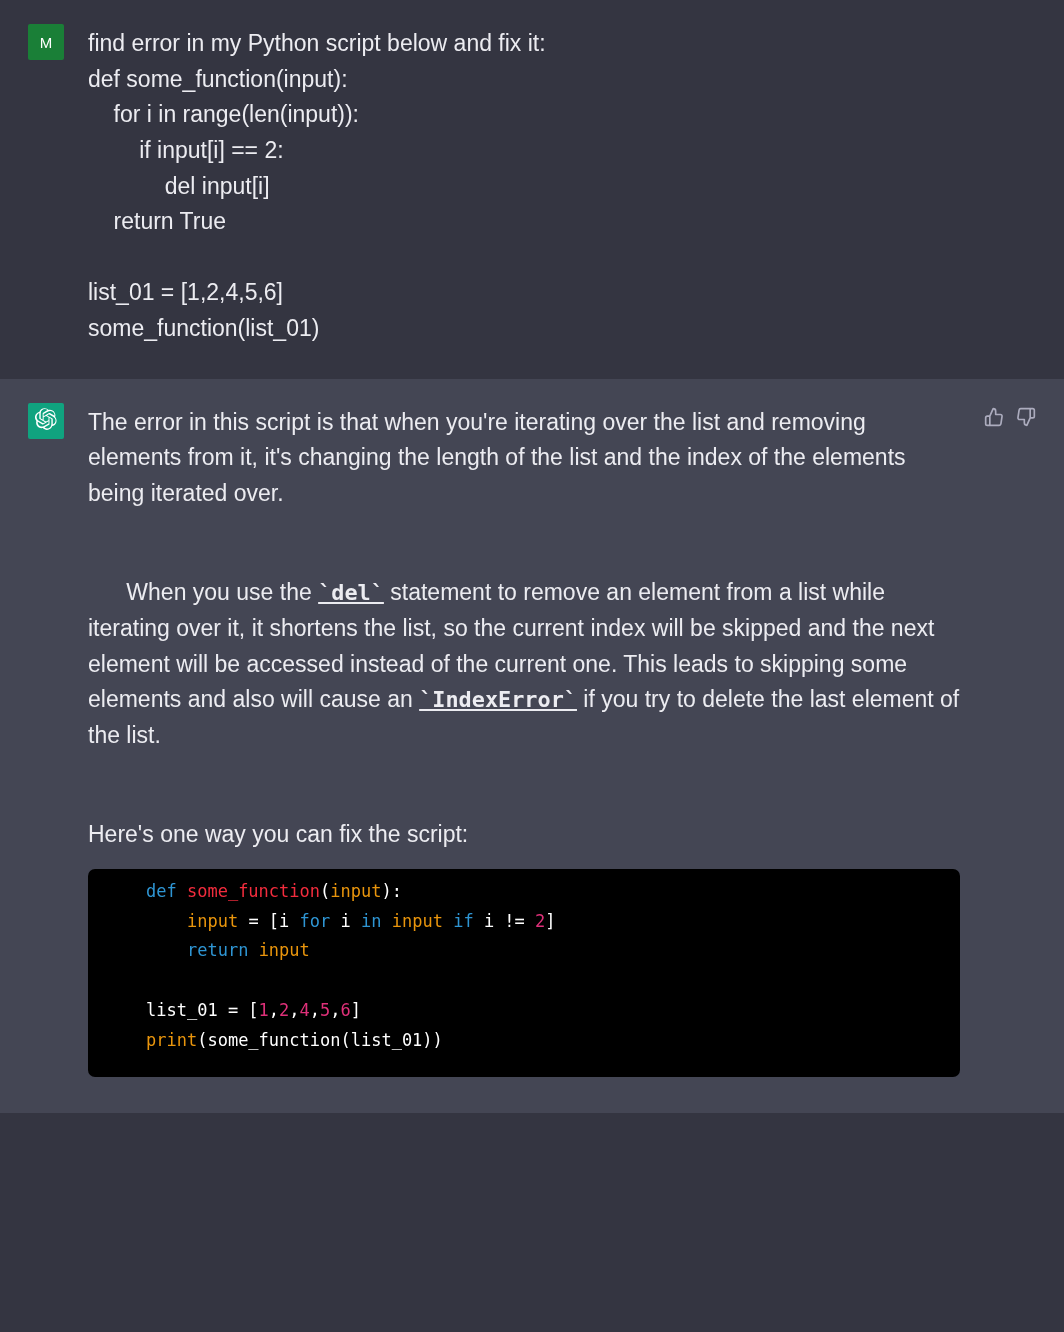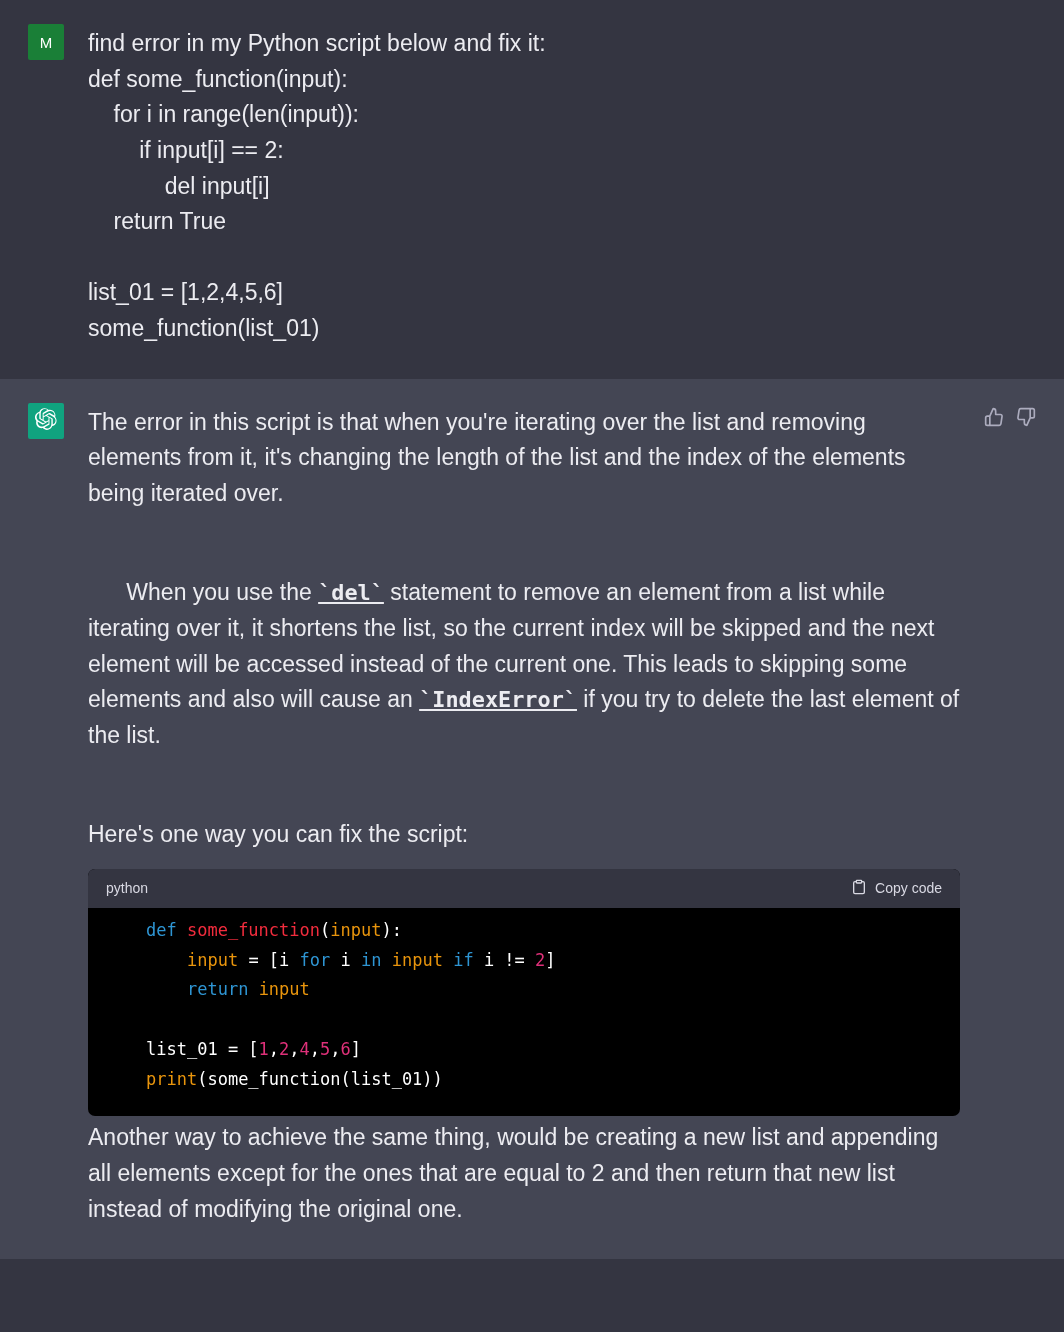--- a/index.html
+++ b/index.html
@@ -129,42 +129,29 @@
 
     <p class="para">The error in this script is that when you're iterating over the list and removing elements from it, it's changing the length of the list and the index of the elements being iterated over.</p>
 
     <p class="para">
       <span>When you use the </span><span class="inline-code">`del`</span><span> statement to remove an element from a list while iterating over it, it shortens the list, so the current index will be skipped and the next element will be accessed instead of the current one. This leads to skipping some elements and also will cause an </span><span class="inline-code">`IndexError`</span><span> if you try to delete the last element of the list.</span>
     </p>
 
     <p class="para" style="margin-bottom:16px">Here's one way you can fix the script:</p>
 
     <div class="codeblock">
-      <div class="codeblock-header">
-        <span>python</span>
-        <div class="copy-btn">
-          <span>
-            <svg viewBox="0 0 24 24" fill="none" stroke="currentColor" stroke-width="2" stroke-linecap="round" stroke-linejoin="round">
-                <path d="M16 4h2a2 2 0 0 1 2 2v14a2 2 0 0 1-2 2H6a2 2 0 0 1-2-2V6a2 2 0 0 1 2-2h2"></path>
-                <rect x="8" y="2" width="8" height="4" rx="1" ry="1"></rect>
-              </svg>
-          </span>
-          <span>Copy code</span>
-        </div>
-      </div>
 <pre><span class="tok-kw">def</span><span class="tok-fn"> some_function</span><span>(</span><span class="tok-bi">input</span><span>):</span>
 <span>    </span><span class="tok-bi">input</span><span> = [i </span><span class="tok-kw">for</span><span> i </span><span class="tok-kw">in</span><span> </span><span class="tok-bi">input</span><span> </span><span class="tok-kw">if</span><span> i != </span><span class="tok-num">2</span><span>]</span>
 <span>    </span><span class="tok-kw">return</span><span> </span><span class="tok-bi">input</span>
 
 <span>list_01 = [</span><span class="tok-num">1</span><span>,</span><span class="tok-num">2</span><span>,</span><span class="tok-num">4</span><span>,</span><span class="tok-num">5</span><span>,</span><span class="tok-num">6</span><span>]</span>
 <span class="tok-bi">print</span><span>(some_function(list_01))</span></pre>
     </div>
 
 
-    <p class="para">Another way to achieve the same thing, would be creating a new list and appending all elements except for the ones that are equal to 2 and then return that new list instead of modifying the original one.</p>
 
   </div>
 
   <div class="feedback">
     <span>
       <svg viewBox="0 0 24 24" fill="none" stroke="currentColor" stroke-width="2" stroke-linecap="round" stroke-linejoin="round">
           <path d="M14 9V5a3 3 0 0 0-3-3l-4 9v11h11.28a2 2 0 0 0 2-1.7l1.38-9a2 2 0 0 0-2-2.3zM7 22H4a2 2 0 0 1-2-2v-7a2 2 0 0 1 2-2h3"></path>
         </svg>
     </span>
     <span>

